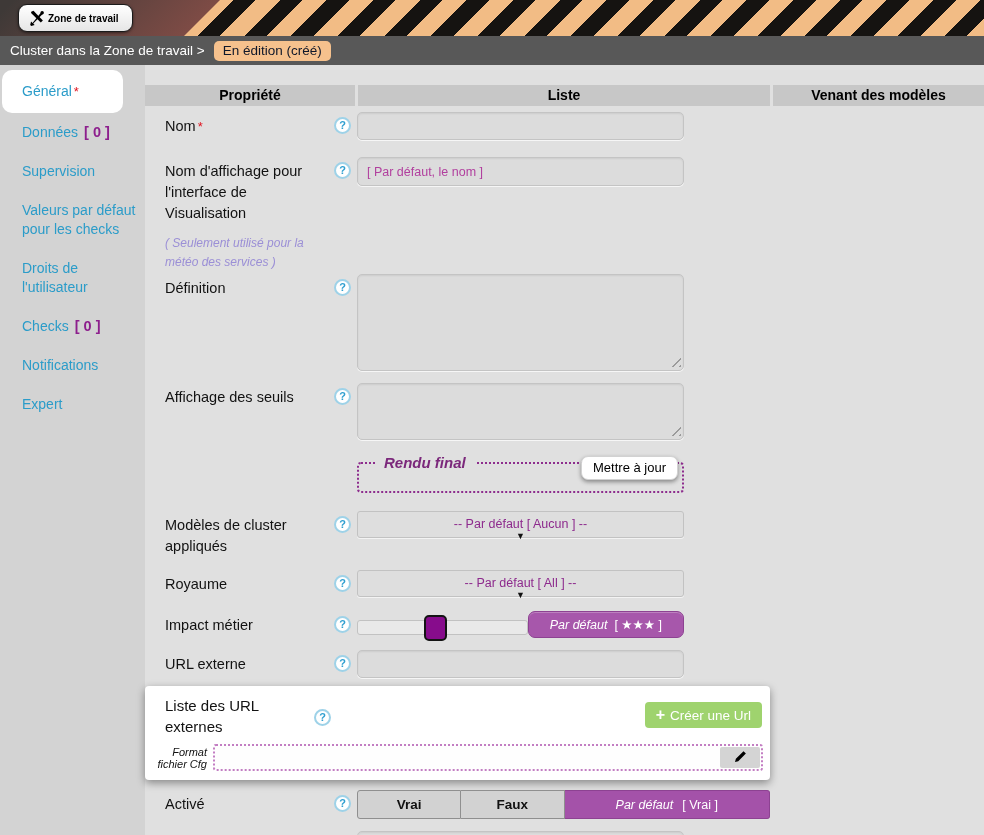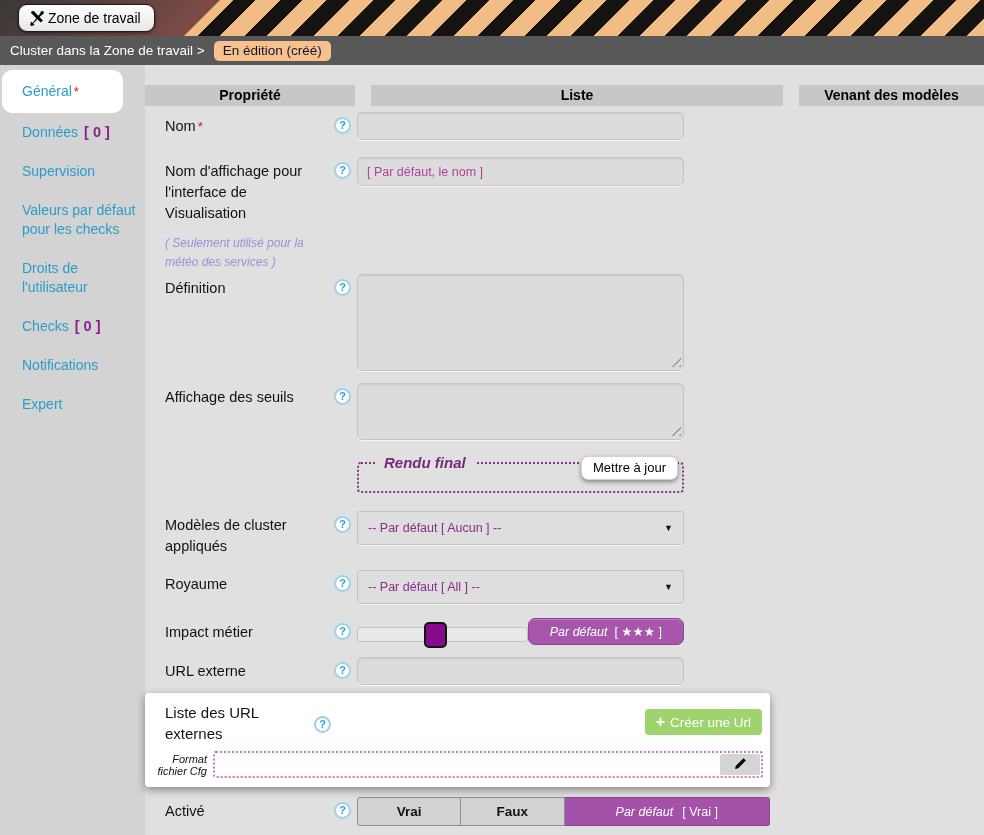--- a/index.html
+++ b/index.html
@@ -7,41 +7,41 @@
   body { font-family: "Liberation Sans", sans-serif; background:#d3d3d3; position:relative; }
 
   
   .top { height:36px; position:relative;
          background: repeating-linear-gradient(135deg, #151311 0 16px, #f2bc85 16px 33px); }
   .top-left { position:absolute; left:0; top:0; bottom:0; width:220px;
               background: linear-gradient(135deg, #3e3937 5%, #7d4b45 85%);
               clip-path: polygon(0 0, 100% 0, calc(100% - 36px) 100%, 0 100%); }
   .ws-btn { position:absolute; left:18px; top:4px; height:28px; display:flex; align-items:center;
             gap:3px; padding:0 13px 0 9px; background:linear-gradient(#ffffff,#e6e6e6);
-            border:1px solid #1b1b1b; border-radius:9px; font-weight:normal; font-size:14px; color:#000;
+            border:1px solid #1b1b1b; border-radius:9px; font-weight:bold; font-size:10px; color:#000;
             box-shadow:0 1px 3px rgba(0,0,0,.5); cursor:pointer; }
   .ws-btn svg { display:block; }
 
   
   .crumb { height:29px; background:#585858; display:flex; align-items:center; padding-left:10px;
            gap:9px; color:#fff; font-size:13.5px; }
   .badge { background:#f6c18d; color:#0f172a; padding:2px 9px 3px; border-radius:5px; font-size:13.5px; }
 
   
   .main { display:flex; height:770px; }
   .sidebar { width:145px; padding-top:5px; flex:none; }
   .side-item { color:#2b9cc9; font-size:14px; line-height:19px; padding:10px 8px 10px 22px; cursor:pointer; }
   .side-item.active { background:#ffffff; border-radius:10px; margin:0 22px 0 2px; padding:12px 8px 12px 20px; }
   .ast { color:#e0131f; margin-left:2px; font-size:13px; }
   .count { color:#8d1f8d; font-weight:bold; margin-left:6px; font-size:14.5px; }
 
   .content { flex:1; background:#e0e0e0; padding-top:20px; }
 
   
-  .thead { display:flex; gap:16px; margin-bottom:6px; }
+  .thead { display:flex; gap:3px; margin-bottom:6px; }
   .th { background:#c7c7c7; font-weight:bold; font-size:14px; color:#000; text-align:center;
         height:21px; line-height:21px; }
   .th-prop { width:210px; }
   .th-val  { width:412px; }
   .th-tpl  { flex:1; }
 
   
   .row { display:flex; align-items:flex-start; }
   .plabel { width:189px; padding:4px 4px 0 20px; font-size:14.5px; color:#121212; line-height:21px; }
   .phelp  { width:23px; padding-top:3px; }
@@ -66,22 +66,22 @@
           background: repeating-linear-gradient(135deg, #9a9a9a 0 1.5px, transparent 1.5px 4.5px); }
 
   fieldset.rendu { border:2px dotted #8d2d8d; border-radius:4px; margin:14px 0 0; padding:0 10px 20px; position:relative; }
   fieldset.rendu legend { color:#7b287b; font-style:italic; font-weight:bold; font-size:15px;
                           padding:0 9px; margin-left:6px; }
   .update-btn { position:absolute; top:-15px; right:4px; background:#fff; border:1px solid #d2d2d2;
                 border-radius:7px; padding:3px 11px 4px; font-size:13px; color:#000;
                 box-shadow:0 2px 4px rgba(0,0,0,.4); cursor:pointer; }
 
   .select { height:27px; background:#dedede; border:1px solid #c2c2c2; border-radius:3px; display:flex;
-            align-items:center; justify-content:space-between; padding:16px 10px; color:#8d2a8d;
-            font-size:12.5px; cursor:pointer; box-shadow:0 1px 0 rgba(255,255,255,.6); }
+            align-items:center; justify-content:space-between; padding:5px 10px; color:#8d2a8d;
+            font-size:12.5px; cursor:pointer; box-shadow:0 1px 0 rgba(255,255,255,.6);flex-direction:column; }
   .caret { color:#111; font-size:9px; }
 
   .impact-val { display:flex; align-items:center; justify-content:space-between; }
   .slider { width:180px; height:15px; background:#e9e9e9; border:1px solid #c2c2c2; border-radius:3px;
             position:relative; margin-top:6px; }
   .thumb { position:absolute; left:66px; top:-6px; width:23px; height:26px; background:#870c8c;
            border:2px solid #141414; border-radius:5px; cursor:grab; }
   .btn-purple { width:165px; height:27px; background:#a757ab; border:1px solid #8d4292; border-radius:7px;
                 color:#fff; display:flex; align-items:center; justify-content:center; gap:7px;
                 font-size:12.5px; cursor:pointer; box-shadow:inset 0 1px 0 rgba(255,255,255,.25); }

